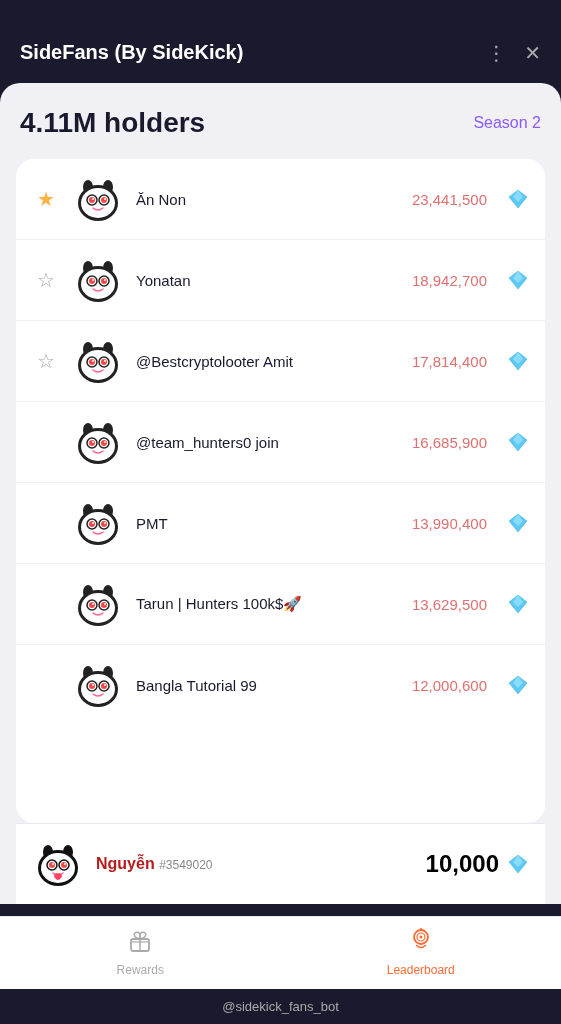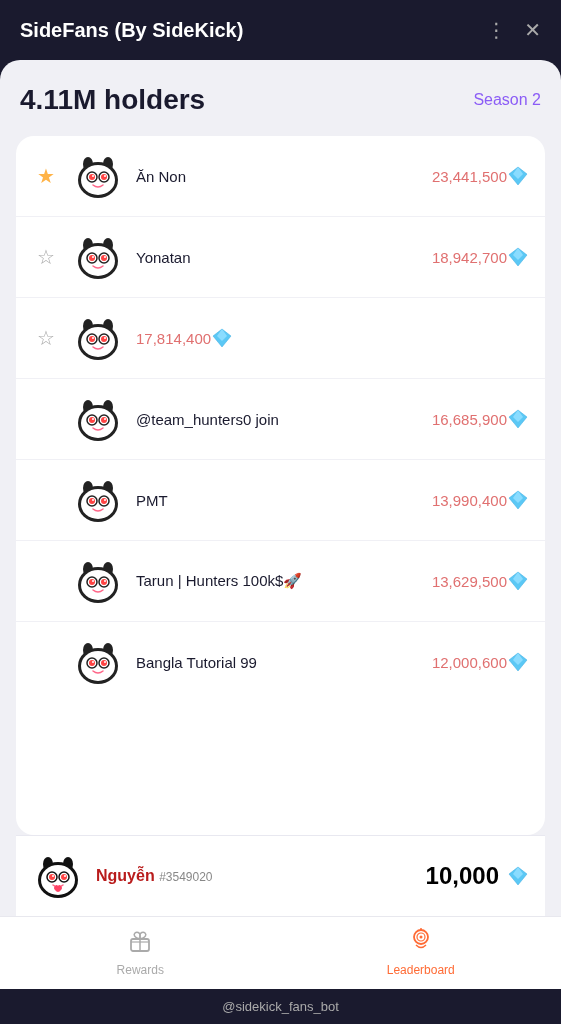--- a/index.html
+++ b/index.html
@@ -9,23 +9,23 @@
       width: 561px;
       min-height: 1024px;
       display: flex;
       flex-direction: column;
     }
 
     
     .header {
       background: #1a1a2e;
       display: flex;
-      align-items: center;
       justify-content: space-between;
       padding: 18px 20px 18px 20px;
+      margin-top: 23px;
     }
     .header-title {
       color: #ffffff;
       font-size: 20px;
       font-weight: 600;
     }
     .header-icons {
       display: flex;
       gap: 18px;
       align-items: center;
@@ -108,21 +108,21 @@
     }
     .user-name {
       font-size: 15px;
       font-weight: 500;
       color: #1a1a2e;
     }
 
     .score-area {
       display: flex;
       align-items: center;
-      gap: 0;
+      gap: 20px;
       flex-shrink: 0;
       text-align: right;
     }
     .score-value {
       font-size: 15px;
       color: #e07070;
       font-weight: 500;
     }
 
     
@@ -164,20 +164,21 @@
     }
 
     
     .bottom-nav {
       background: #ffffff;
       display: flex;
       align-items: center;
       justify-content: space-around;
       padding: 10px 0 12px 0;
       border-top: 1px solid #e8e8ee;
+      margin-top: 12px;
     }
     .nav-item {
       display: flex;
       flex-direction: column;
       align-items: center;
       gap: 4px;
       cursor: pointer;
       min-width: 80px;
     }
     .nav-item.active .nav-label {
@@ -304,20 +305,23 @@
           <ellipse cx="36" cy="14" rx="5" ry="7" fill="#222"></ellipse>
           <ellipse cx="26" cy="30" rx="17" ry="15" fill="#fff"></ellipse>
           <circle cx="20" cy="27" r="5" fill="#fff" stroke="#222" stroke-width="1.5"></circle>
           <circle cx="32" cy="27" r="5" fill="#fff" stroke="#222" stroke-width="1.5"></circle>
           <circle cx="20" cy="27" r="3" fill="#ff4444"></circle>
           <circle cx="32" cy="27" r="3" fill="#ff4444"></circle>
           <circle cx="21" cy="26" r="1" fill="#fff"></circle>
           <circle cx="33" cy="26" r="1" fill="#fff"></circle>
           <path d="M21 35 Q26 39 31 35" stroke="#ff6688" stroke-width="1.5" fill="none" stroke-linecap="round"></path>
         </svg>
+      </div>
+      <div class="user-info">
+        <span class="user-name">@Bestcryptolooter Amit</span>
       </div>
       <div class="score-area">
         <span class="score-value">17,814,400</span>
         <svg class="diamond-svg" viewBox="0 0 22 22" xmlns="http://www.w3.org/2000/svg">
           <polygon points="11,2 20,9 11,20 2,9" fill="#5bc8f5" stroke="#3daae0" stroke-width="0.5"></polygon>
           <polygon points="11,2 16,9 11,14 6,9" fill="#8adcff" stroke="none"></polygon>
         </svg>
       </div>
     </div>
 

